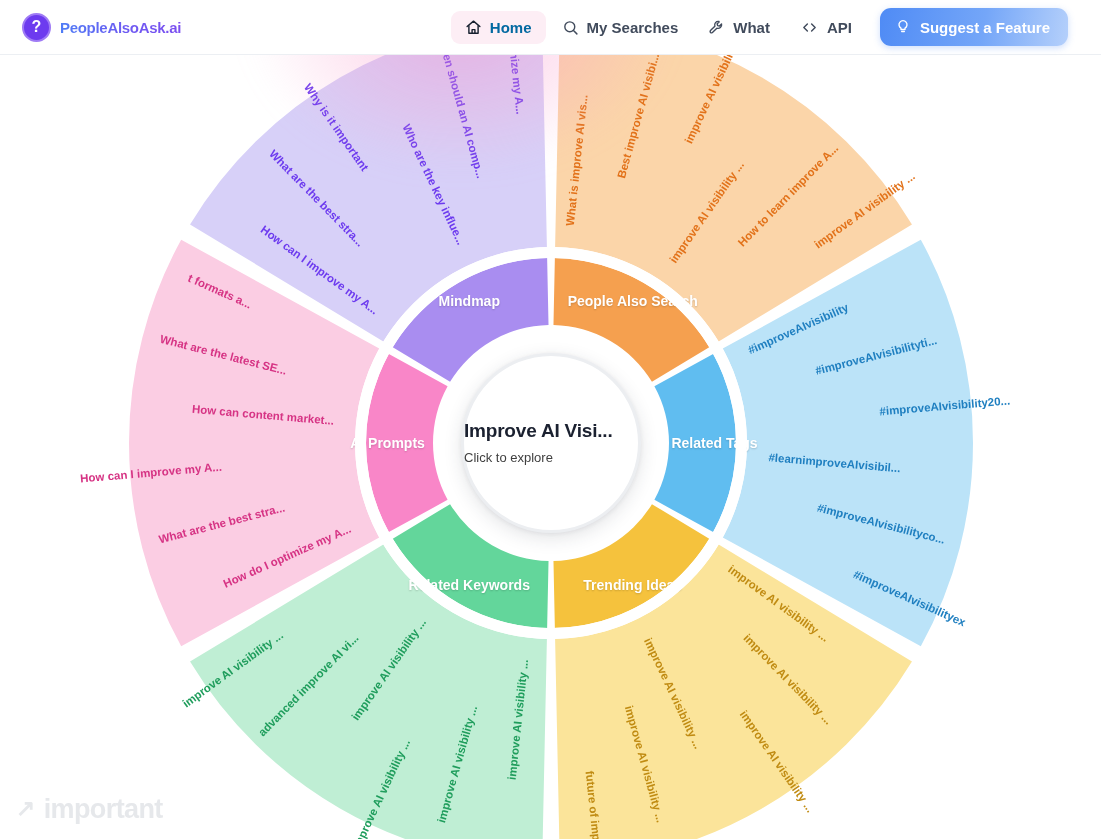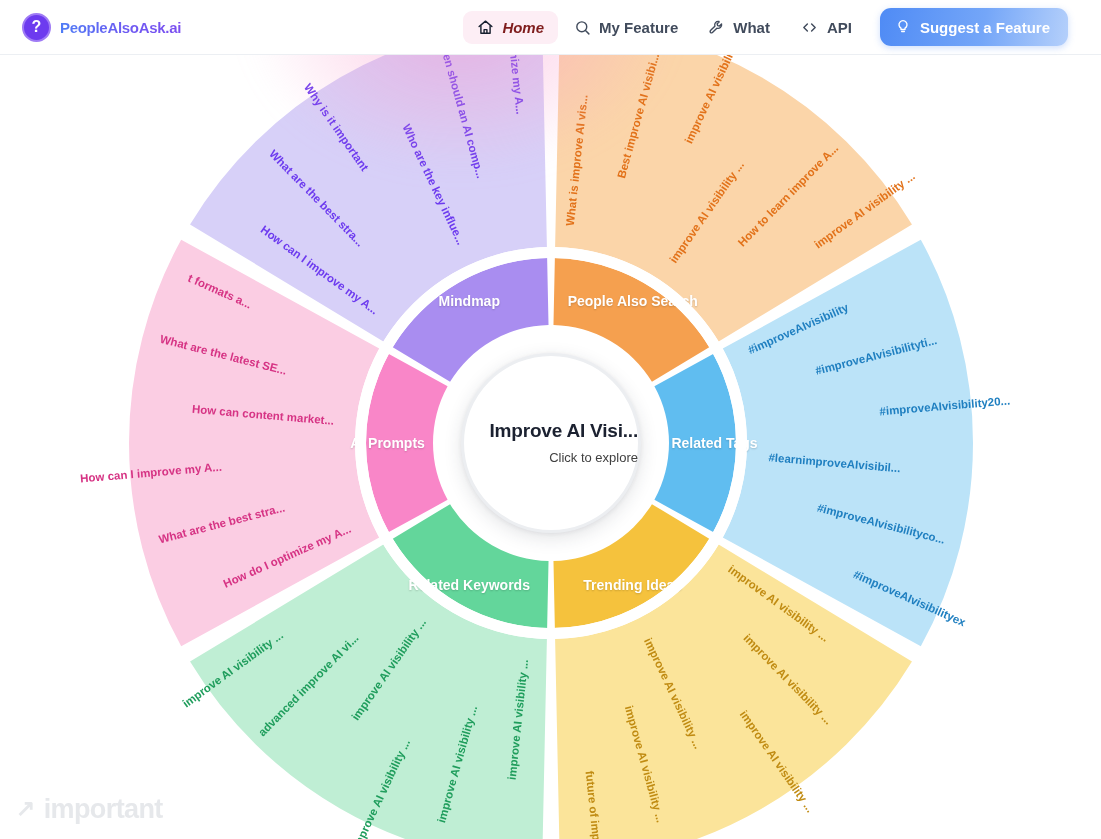--- a/index.html
+++ b/index.html
@@ -42,21 +42,21 @@
   
   .hub {
     position: absolute;
     left: 461px; top: 353px;
     width: 180px; height: 180px;
     border-radius: 50%;
     background: #ffffff;
     border: 3px solid #eceef1;
     box-shadow: 0 5px 18px rgba(40,45,60,0.13), 0 1px 4px rgba(40,45,60,0.07);
     display: flex; flex-direction: column;
-    align-items: flex-end; justify-content: center;
+    align-items: flex-start; justify-content: center;
     z-index: 4; cursor: pointer;
   }
   .hub-title {
     font-size: 19px; font-weight: bold; color: #1b2130;
     letter-spacing: -0.2px; text-align: center; line-height: 1.1;
     max-width: 165px; white-space: nowrap; overflow: hidden;
   }
   .hub-sub { font-size: 13px; color: #404040; margin-top: 9px; }
 
   
@@ -83,21 +83,21 @@
     -webkit-text-fill-color: transparent; color: #5f63ef;
   }
 
   .nav { display: flex; align-items: center; gap: 2px; margin-left: auto; }
   .nav-item {
     display: flex; align-items: center; gap: 8px;
     padding: 8px 14px; border-radius: 9px;
     font-size: 15px; font-weight: 600; color: #414b5c;
     cursor: pointer; white-space: nowrap;
   }
-  .nav-item.active { background: #fdeef5; color: #7f1d1d; font-weight: bold; font-style: italic; }
+  .nav-item.active { background: #fdeef5; color: #0369a1; font-weight: bold; }
   .nav-item svg { display: block; }
 
   .suggest-btn {
     display: flex; align-items: center; gap: 9px;
     margin-left: 14px; margin-right: 33px;
     padding: 9px 18px 9px 15px; border-radius: 11px;
     background: linear-gradient(100deg, #4f8bf5 0%, #74a6f8 55%, #b5d0fb 100%);
     color: #ffffff; font-size: 15px; font-weight: bold;
     cursor: pointer; white-space: nowrap;
     box-shadow: 0 2px 7px rgba(80,135,245,0.28);
@@ -202,21 +202,21 @@
         <span>Home</span>
       </div>
 
       <div class="nav-item">
         <span>
           <svg width="17" height="17" viewBox="0 0 24 24" fill="none" stroke="#414b5c" stroke-width="2" stroke-linecap="round">
             <circle cx="11" cy="11" r="7"></circle>
               <path d="M16.2 16.2 21 21"></path>
           </svg>
         </span>
-        <span>My Feature</span>
+        <span>My Searches</span>
       </div>
 
       <div class="nav-item">
         <span>
           <svg width="17" height="17" viewBox="0 0 24 24" fill="none" stroke="#414b5c" stroke-width="2" stroke-linecap="round" stroke-linejoin="round">
             <path d="M15.5 3.5a5 5 0 0 0-5.8 6.6L3.8 16a2 2 0 1 0 2.8 2.8l5.9-5.9a5 5 0 0 0 6.6-5.8l-2.9 2.9-2.6-.7-.7-2.6 2.6-2.2z"></path>
           </svg>
         </span>
         <span>What</span>
       </div>

